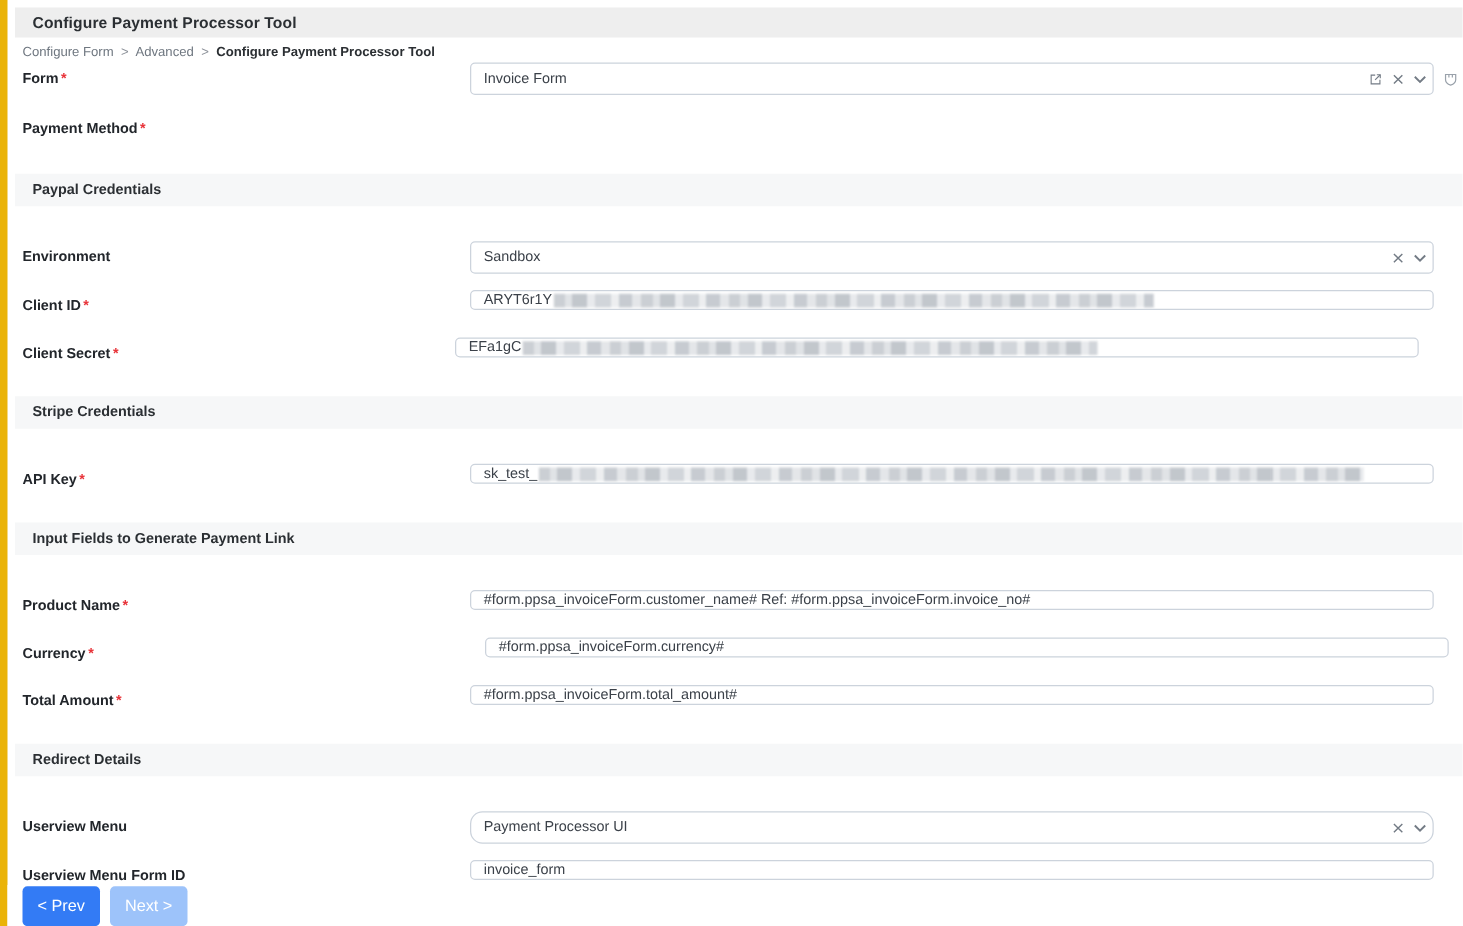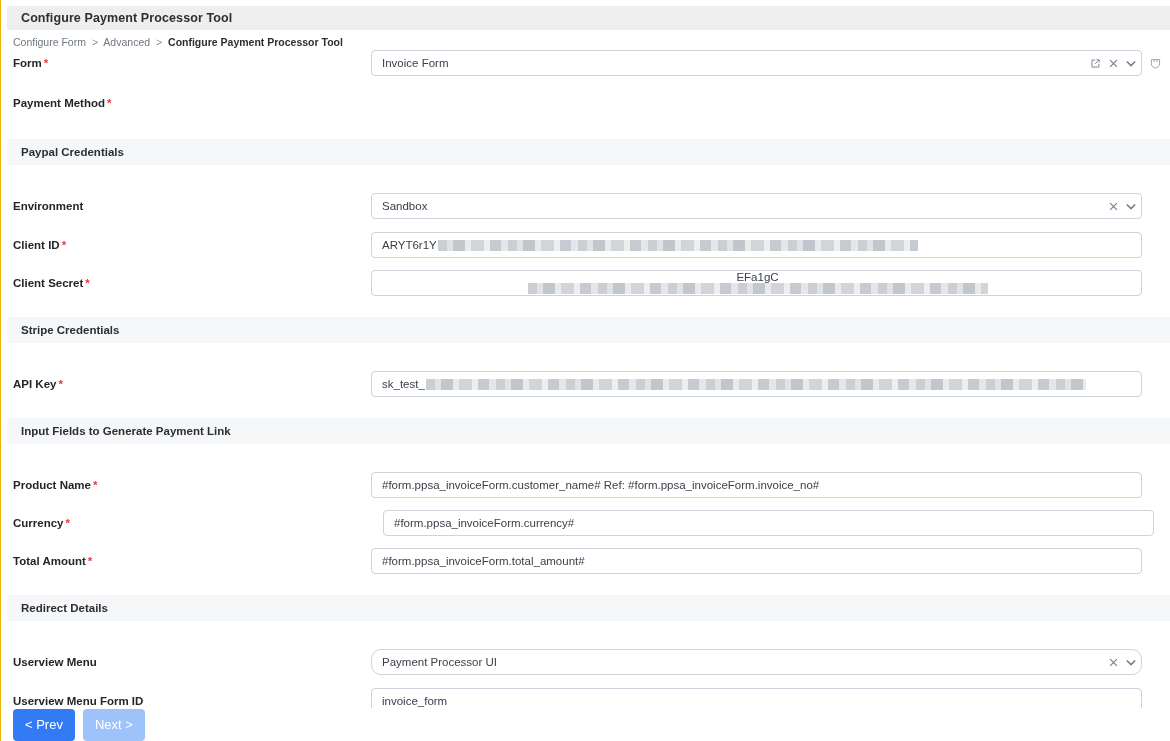--- a/index.html
+++ b/index.html
@@ -7,21 +7,21 @@
     margin: 0; padding: 0;
     width: 1170px; height: 741px;
     background: #ffffff;
     font-family: "Liberation Sans", sans-serif;
     overflow: hidden;
   }
   #app {
     position: relative;
     width: 1170px; height: 741px;
     background: #ffffff;
-    border-left: 1px solid #eab308;
+    border-left: 6px solid #eab308;
   }
 
   
   .panel-title {
     position: absolute;
     left: 6px; top: 6px;
     width: 1164px; height: 24px;
     background: #eeeeee;
     display: flex; align-items: center;
     padding-left: 14px;
@@ -65,21 +65,21 @@
     color: #22262b;
     white-space: nowrap;
   }
   .req { color: #e8343a; font-weight: bold; margin-left: 2px; }
 
   .input-box {
     position: absolute;
     background: #ffffff;
     border: 1px solid #ccd3dc;
     border-radius: 4px;
-    height: 26px;
+    height: 16px;
     display: flex;
     align-items: center;
     padding: 0 8px 0 10px;
     font-size: 11.5px;
     color: #3b4149;
     overflow: hidden;
     white-space: nowrap;
   }
   .input-box .val { flex: 0 0 auto; }
 
@@ -232,21 +232,21 @@
     <span>Client ID</span><span class="req">*</span>
   </div>
   <div class="input-box" style="left:370px; top:232px; width:771px;">
     <span class="val">ARYT6r1Y</span>
     <span class="redact" style="width:480px;"></span>
   </div>
 
   <div class="field-label" style="top:277px;">
     <span>Client Secret</span><span class="req">*</span>
   </div>
-  <div class="input-box" style="left:370px; top:270px; width:771px;flex-direction:column;">
+  <div class="input-box" style="left:358px; top:270px; width:771px;">
     <span class="val">EFa1gC</span>
     <span class="redact" style="width:460px;"></span>
   </div>
 
   <div class="section-band" style="top:317px;">Stripe Credentials</div>
 
   <div class="field-label" style="top:378px;">
     <span>API Key</span><span class="req">*</span>
   </div>
   <div class="input-box" style="left:370px; top:371px; width:771px;">

